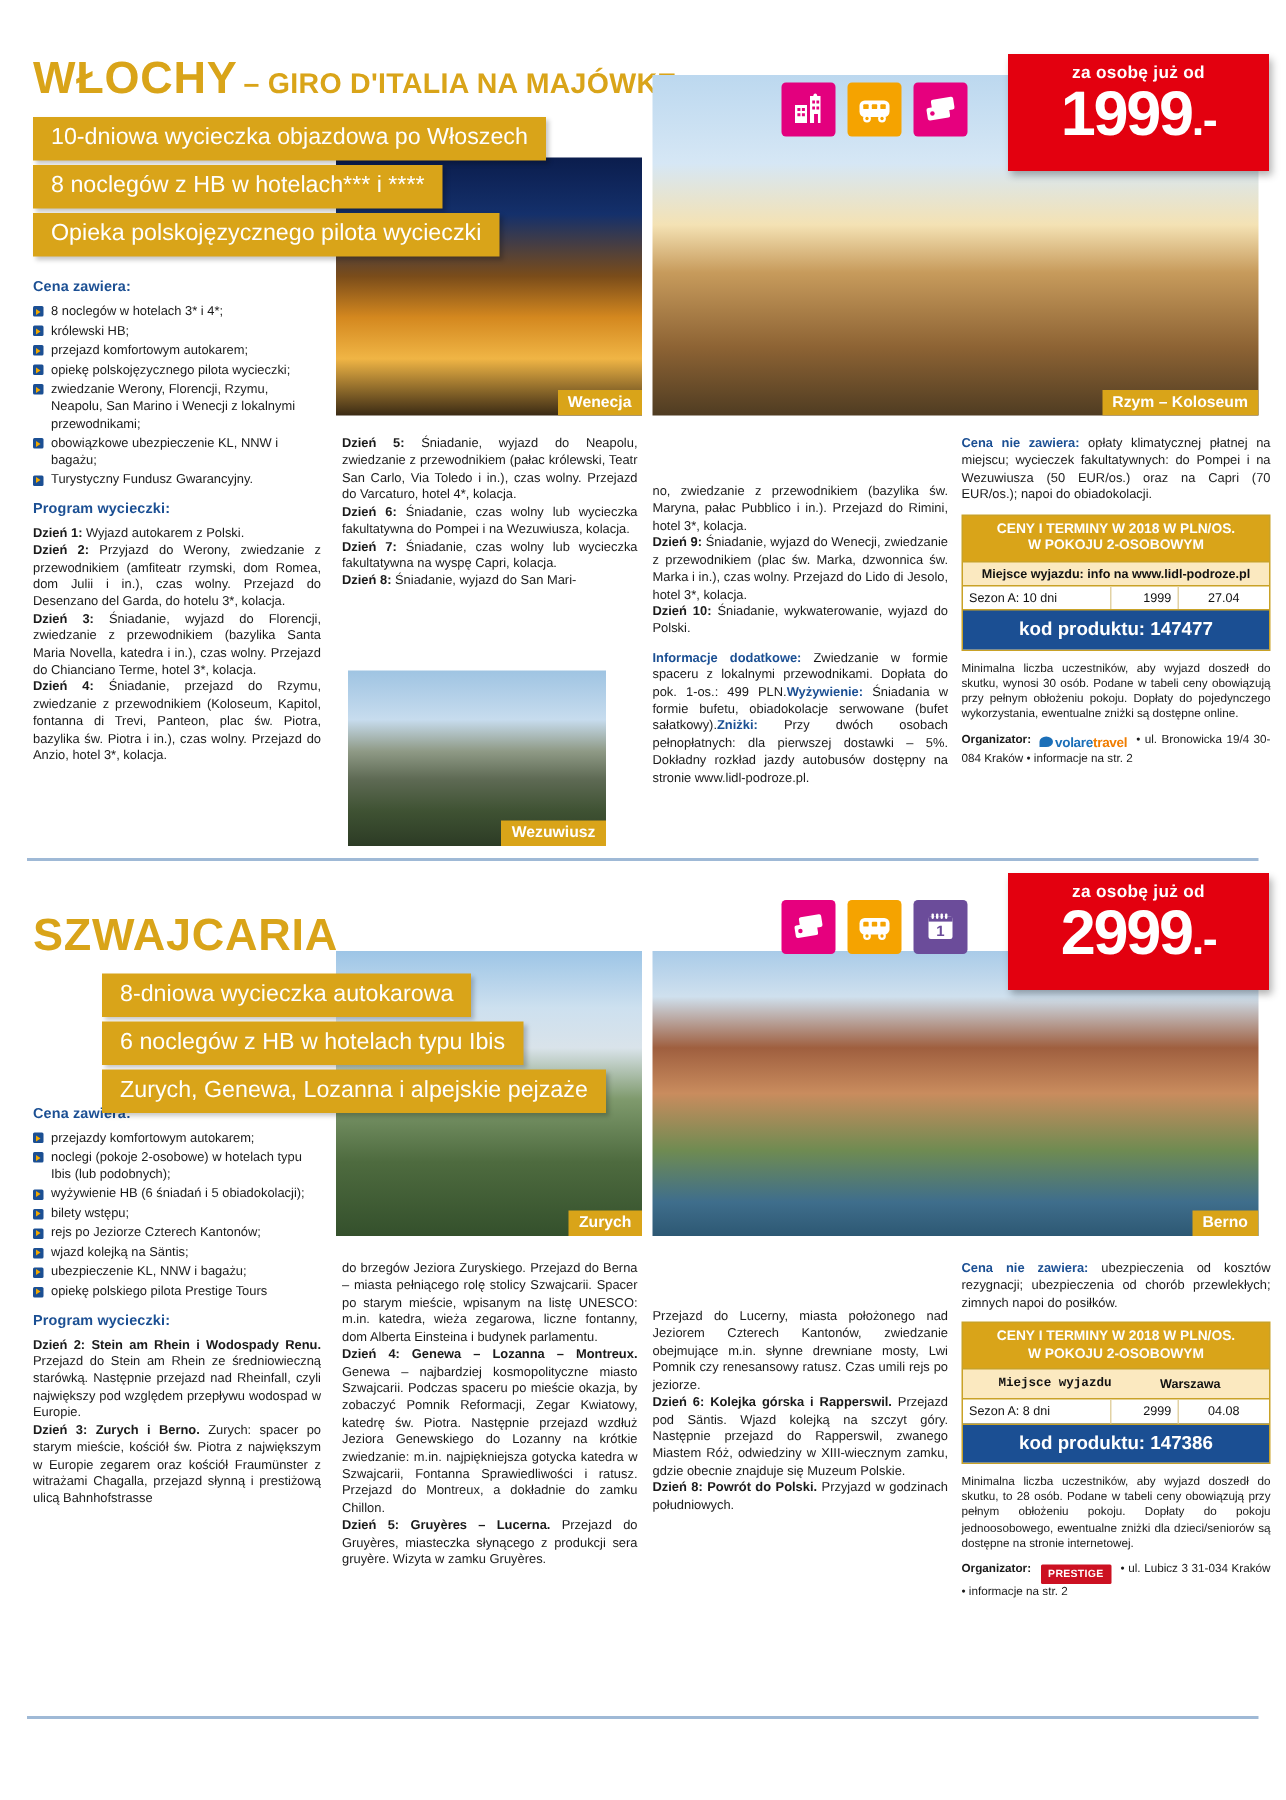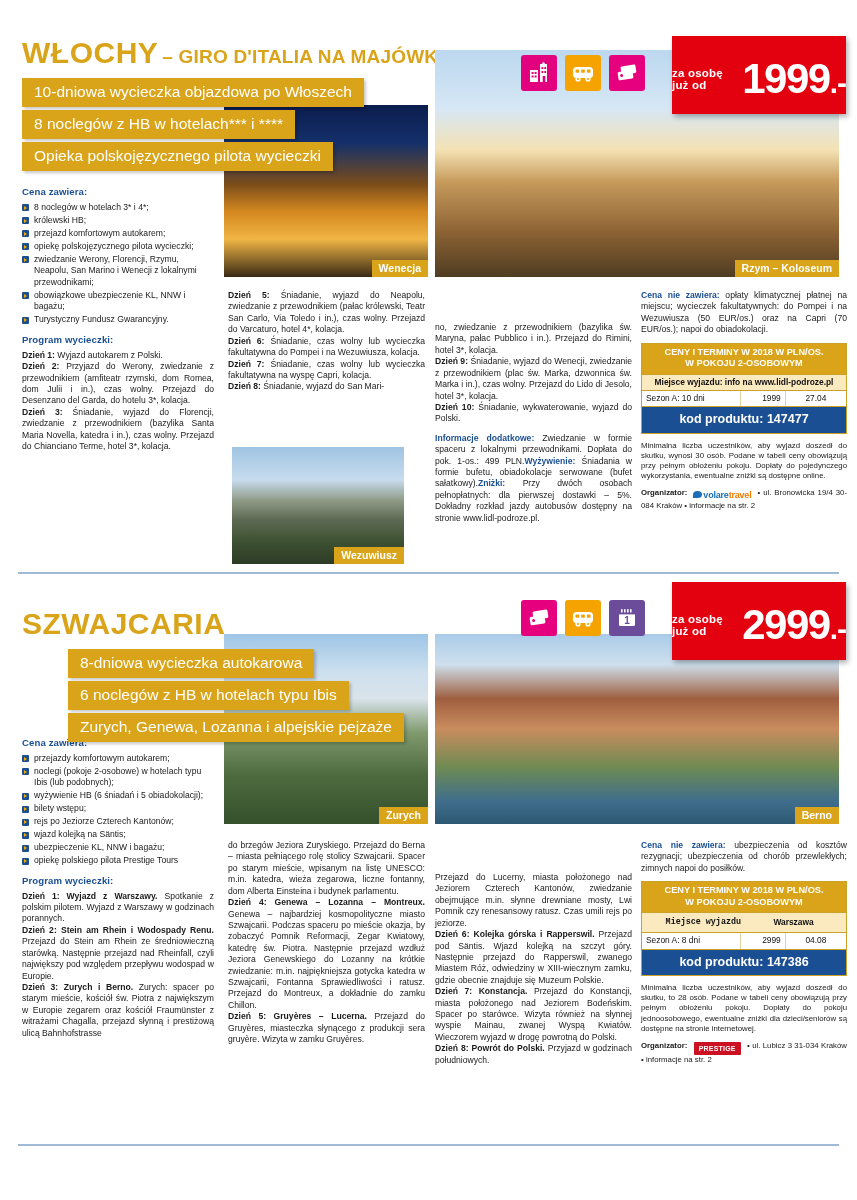--- a/index.html
+++ b/index.html
@@ -48,21 +48,21 @@
     display: flex; align-items: center; justify-content: center;
   }
   .ic-badge svg { display: block; }
 
   
   .price-badge {
     position: absolute; z-index: 9;
     background: #e3000f; color: #fff;
     width: 174px; height: 78px;
     box-shadow: 2px 3px 5px rgba(0,0,0,0.3);
-    display: flex; flex-direction: row; align-items: center; justify-content: flex-start;
+    display: flex; flex-direction: column; align-items: center; justify-content: flex-start;
     padding-top: 7px;
   }
   .price-from { font-size: 11.5px; font-weight: bold; letter-spacing: 0.2px; }
   .price-val {
     font-size: 42px; font-weight: bold; line-height: 0.95; letter-spacing: -1.5px;
     margin-top: 1px;
   }
   .price-val .dash { font-size: 30px; letter-spacing: -1px; }
 
   
@@ -259,20 +259,21 @@
         <li>przejazd komfortowym autokarem;</li>
         <li>opiekę polskojęzycznego pilota wycieczki;</li>
         <li>zwiedzanie Werony, Florencji, Rzymu, Neapolu, San Marino i Wenecji z lokalnymi przewodnikami;</li>
         <li>obowiązkowe ubezpieczenie KL, NNW i bagażu;</li>
         <li>Turystyczny Fundusz Gwarancyjny.</li>
       </ul>
       <div class="sec-head sec-head-2">Program wycieczki:</div>
       <p class="para"><span class="b">Dzień 1:</span><span> Wyjazd autokarem z Polski.</span></p>
       <p class="para"><span class="b">Dzień 2:</span><span> Przyjazd do Werony, zwiedzanie z przewodnikiem (amfiteatr rzymski, dom Romea, dom Julii i in.), czas wolny. Przejazd do Desenzano del Garda, do hotelu 3*, kolacja.</span></p>
       <p class="para"><span class="b">Dzień 3:</span><span> Śniadanie, wyjazd do Florencji, zwiedzanie z przewodnikiem (bazylika Santa Maria Novella, katedra i in.), czas wolny. Przejazd do Chianciano Terme, hotel 3*, kolacja.</span></p>
+      <p class="para"><span class="b">Dzień 4:</span><span> Śniadanie, przejazd do Rzymu, zwiedzanie z przewodnikiem (Koloseum, Kapitol, fontanna di Trevi, Panteon, plac św. Piotra, bazylika św. Piotra i in.), czas wolny. Przejazd do Anzio, hotel 3*, kolacja.</span></p>
     </div>
 
     <div class="col col-2" style="left:228px; top:290px;">
       <p class="para"><span class="b">Dzień 5:</span><span> Śniadanie, wyjazd do Neapolu, zwiedzanie z przewodnikiem (pałac królewski, Teatr San Carlo, Via Toledo i in.), czas wolny. Przejazd do Varcaturo, hotel 4*, kolacja.</span></p>
       <p class="para"><span class="b">Dzień 6:</span><span> Śniadanie, czas wolny lub wycieczka fakultatywna do Pompei i na Wezuwiusza, kolacja.</span></p>
       <p class="para"><span class="b">Dzień 7:</span><span> Śniadanie, czas wolny lub wycieczka fakultatywna na wyspę Capri, kolacja.</span></p>
       <p class="para"><span class="b">Dzień 8:</span><span> Śniadanie, wyjazd do San Mari-</span></p>
     </div>
 
     <div class="col col-3" style="left:435px; top:290px;">
@@ -384,35 +385,33 @@
         <li>przejazdy komfortowym autokarem;</li>
         <li>noclegi (pokoje 2-osobowe) w hotelach typu Ibis (lub podobnych);</li>
         <li>wyżywienie HB (6 śniadań i 5 obiadokolacji);</li>
         <li>bilety wstępu;</li>
         <li>rejs po Jeziorze Czterech Kantonów;</li>
         <li>wjazd kolejką na Säntis;</li>
         <li>ubezpieczenie KL, NNW i bagażu;</li>
         <li>opiekę polskiego pilota Prestige Tours</li>
       </ul>
       <div class="sec-head sec-head-2">Program wycieczki:</div>
-      <p class="para"><span class="b">Dzień 1: Wyjazd z Warszawy.</span><span> Spotkanie z polskim pilotem. Wyjazd z Warszawy w godzinach porannych.</span></p>
       <p class="para"><span class="b">Dzień 2: Stein am Rhein i Wodospady Renu.</span><span> Przejazd do Stein am Rhein ze średniowieczną starówką. Następnie przejazd nad Rheinfall, czyli największy pod względem przepływu wodospad w Europie.</span></p>
       <p class="para"><span class="b">Dzień 3: Zurych i Berno.</span><span> Zurych: spacer po starym mieście, kościół św. Piotra z największym w Europie zegarem oraz kościół Fraumünster z witrażami Chagalla, przejazd słynną i prestiżową ulicą Bahnhofstrasse</span></p>
     </div>
 
     <div class="col col-2" style="left:228px; top:258px;">
       <p class="para">do brzegów Jeziora Zuryskiego. Przejazd do Berna – miasta pełniącego rolę stolicy Szwajcarii. Spacer po starym mieście, wpisanym na listę UNESCO: m.in. katedra, wieża zegarowa, liczne fontanny, dom Alberta Einsteina i budynek parlamentu.</p>
       <p class="para"><span class="b">Dzień 4: Genewa – Lozanna – Montreux.</span><span> Genewa – najbardziej kosmopolityczne miasto Szwajcarii. Podczas spaceru po mieście okazja, by zobaczyć Pomnik Reformacji, Zegar Kwiatowy, katedrę św. Piotra. Następnie przejazd wzdłuż Jeziora Genewskiego do Lozanny na krótkie zwiedzanie: m.in. najpiękniejsza gotycka katedra w Szwajcarii, Fontanna Sprawiedliwości i ratusz. Przejazd do Montreux, a dokładnie do zamku Chillon.</span></p>
       <p class="para"><span class="b">Dzień 5: Gruyères – Lucerna.</span><span> Przejazd do Gruyères, miasteczka słynącego z produkcji sera gruyère. Wizyta w zamku Gruyères.</span></p>
     </div>
 
     <div class="col col-3" style="left:435px; top:258px;">
       <p class="para">Przejazd do Lucerny, miasta położonego nad Jeziorem Czterech Kantonów, zwiedzanie obejmujące m.in. słynne drewniane mosty, Lwi Pomnik czy renesansowy ratusz. Czas umili rejs po jeziorze.</p>
       <p class="para"><span class="b">Dzień 6: Kolejka górska i Rapperswil.</span><span> Przejazd pod Säntis. Wjazd kolejką na szczyt góry. Następnie przejazd do Rapperswil, zwanego Miastem Róż, odwiedziny w XIII-wiecznym zamku, gdzie obecnie znajduje się Muzeum Polskie.</span></p>
-      <p class="para"><span class="b">Dzień 7: Konstancja.</span><span> Przejazd do Konstancji, miasta położonego nad Jeziorem Bodeńskim. Spacer po starówce. Wizyta również na słynnej wyspie Mainau, zwanej Wyspą Kwiatów. Wieczorem wyjazd w drogę powrotną do Polski.</span></p>
       <p class="para"><span class="b">Dzień 8: Powrót do Polski.</span><span> Przyjazd w godzinach południowych.</span></p>
     </div>
 
     <div class="col col-4" style="left:641px; top:258px;">
       <p class="para"><span class="lead">Cena nie zawiera:</span><span> ubezpieczenia od kosztów rezygnacji; ubezpieczenia od chorób przewlekłych; zimnych napoi do posiłków.</span></p>
 
       <div class="ptable">
         <div class="pt-head">
           <span>CENY I TERMINY W 2018 W PLN/OS.</span><br>
           <span>W POKOJU 2-OSOBOWYM</span>

